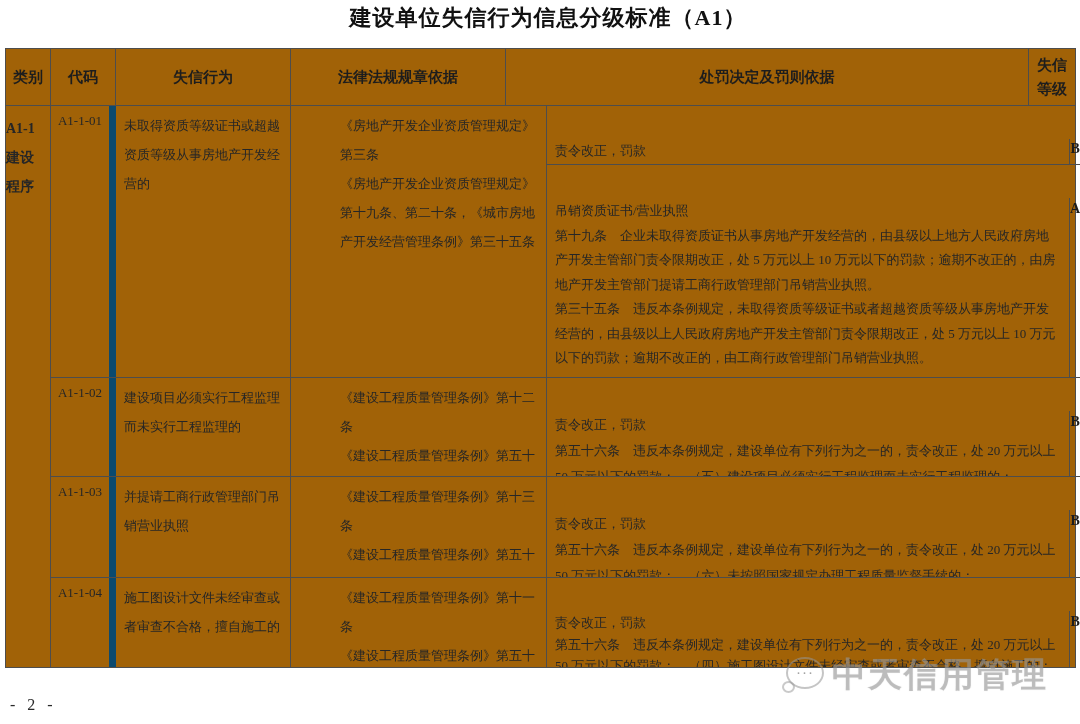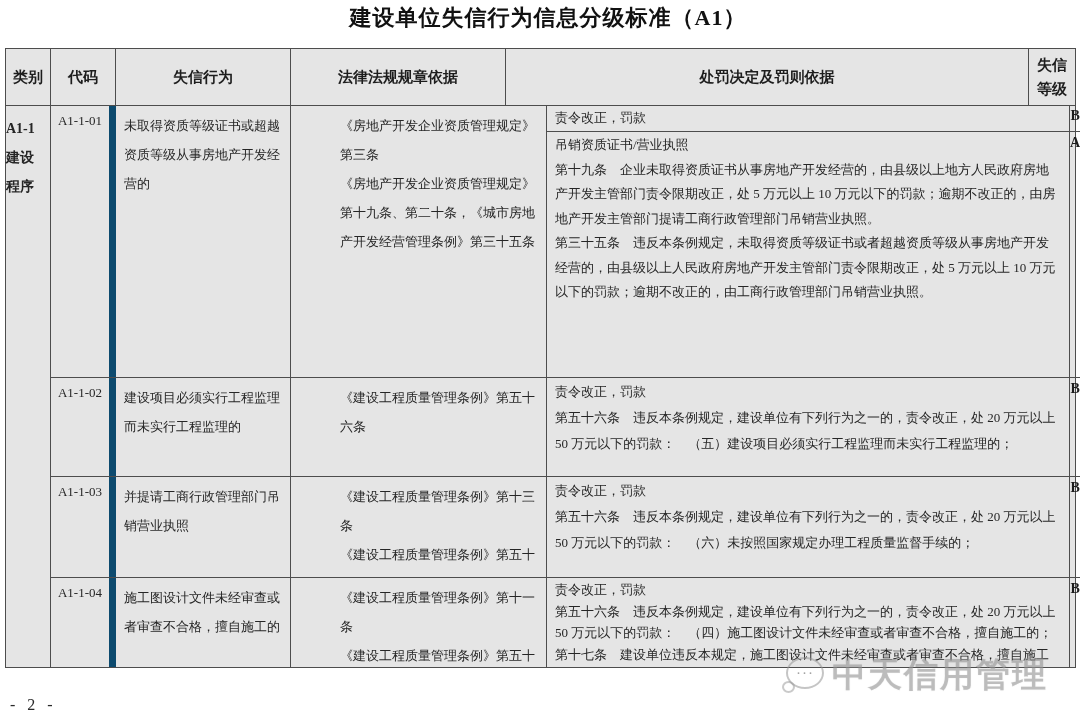--- a/index.html
+++ b/index.html
@@ -8,21 +8,21 @@
     font-family:"Liberation Serif","DejaVu Serif",serif;color:#262626;
     overflow:hidden;
   }
   .title{
     position:absolute;top:3px;left:8px;width:100%;text-align:center;
     font-size:22px;font-weight:bold;letter-spacing:1px;color:#111;
   }
   .tbl{
     position:absolute;left:5px;top:48px;width:1071px;height:620px;
     border:1px solid #4d4d4d;display:flex;flex-direction:column;
-    box-sizing:border-box;background:#e5e5e5;
+    box-sizing:border-box;background:#a16207;
   }
   .hrow{display:flex;height:56px;border-bottom:1px solid #4d4d4d;flex:none;}
   .hcell{
     border-right:1px solid #4d4d4d;display:flex;flex-direction:column;
     align-items:center;justify-content:center;font-weight:bold;font-size:15px;
     box-sizing:border-box;line-height:24px;color:#1d1d1d;
   }
   .hcell:last-child{border-right:none;}
   .w-cat{width:45px;flex:none;}
   .w-code{width:65px;flex:none;}
@@ -48,21 +48,21 @@
   }
   .beh-cell{
     width:175px;flex:none;border-right:1px solid #4d4d4d;box-sizing:border-box;
     padding:5px 8px 0 8px;font-size:13px;line-height:29px;overflow:hidden;
   }
   .legal-cell{
     width:215px;flex:none;border-right:1px solid #4d4d4d;box-sizing:border-box;
     padding:5px 8px 0 8px;font-size:13px;line-height:29px;overflow:hidden;margin-left:41px;
   }
   .pg{flex:1;display:flex;flex-direction:column;min-width:0;}
-  .subrow{display:flex;min-height:0;}
+  .subrow{display:flex;min-height:0;margin-top:33px;}
   .subrow.divided{border-bottom:1px solid #4d4d4d;flex:none;height:25px;}
   .subrow.fill{flex:1;}
   .pun-cell{
     width:523px;flex:none;border-right:1px solid #4d4d4d;box-sizing:border-box;
     padding:1px 8px 0 8px;font-size:13px;overflow:hidden;
   }
   .grade-cell{
     flex:1;text-align:center;font-size:14px;font-weight:bold;color:#1d1d1d;
     padding-top:3px;box-sizing:border-box;
   }
@@ -142,20 +142,21 @@
             </div>
             <div class="grade-cell">A</div>
           </div>
         </div>
       </div>
 
       <div class="row r2">
         <div class="code-cell">A1-1-02</div>
         <div class="beh-cell">建设项目必须实行工程监理而未实行工程监理的</div>
         <div class="legal-cell">
+          <div>《建设工程质量管理条例》第十二条</div>
           <div>《建设工程质量管理条例》第五十六条</div>
         </div>
         <div class="pg">
           <div class="subrow fill">
             <div class="pun-cell lh26">
               <div>责令改正，罚款</div>
               <div>第五十六条　违反本条例规定，建设单位有下列行为之一的，责令改正，处 20 万元以上 50 万元以下的罚款：　（五）建设项目必须实行工程监理而未实行工程监理的；</div>
             </div>
             <div class="grade-cell">B</div>
           </div>

